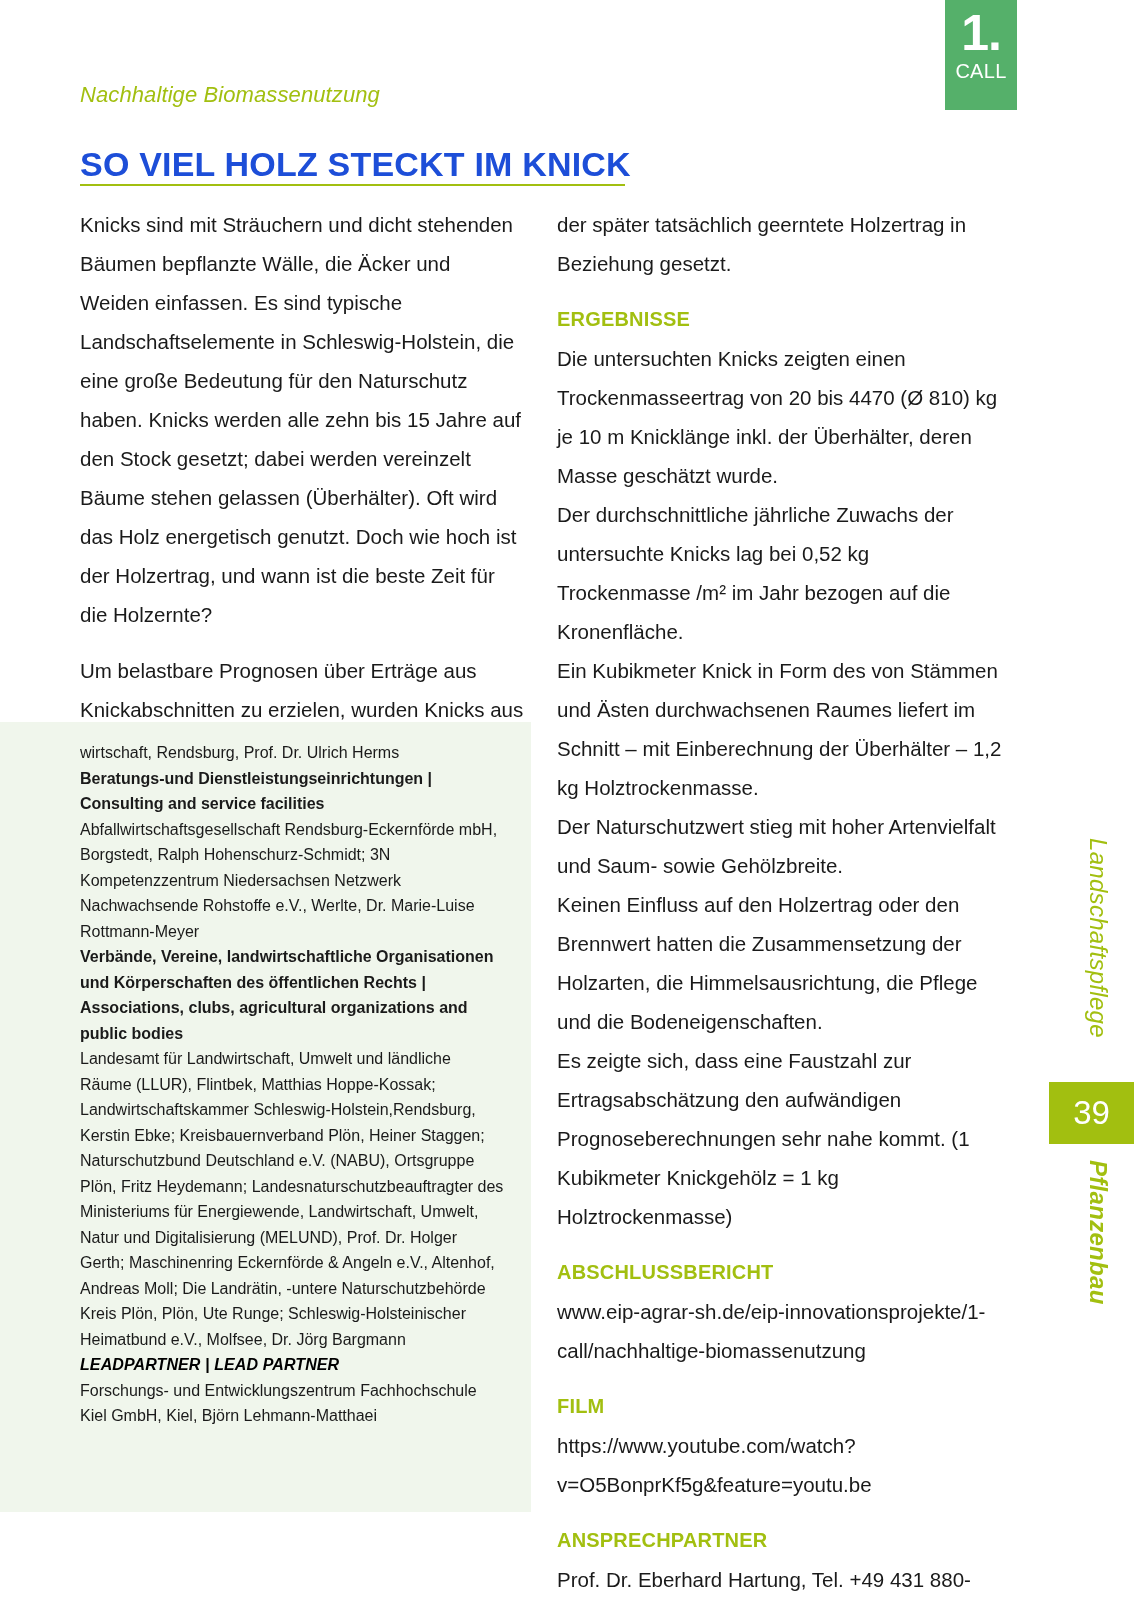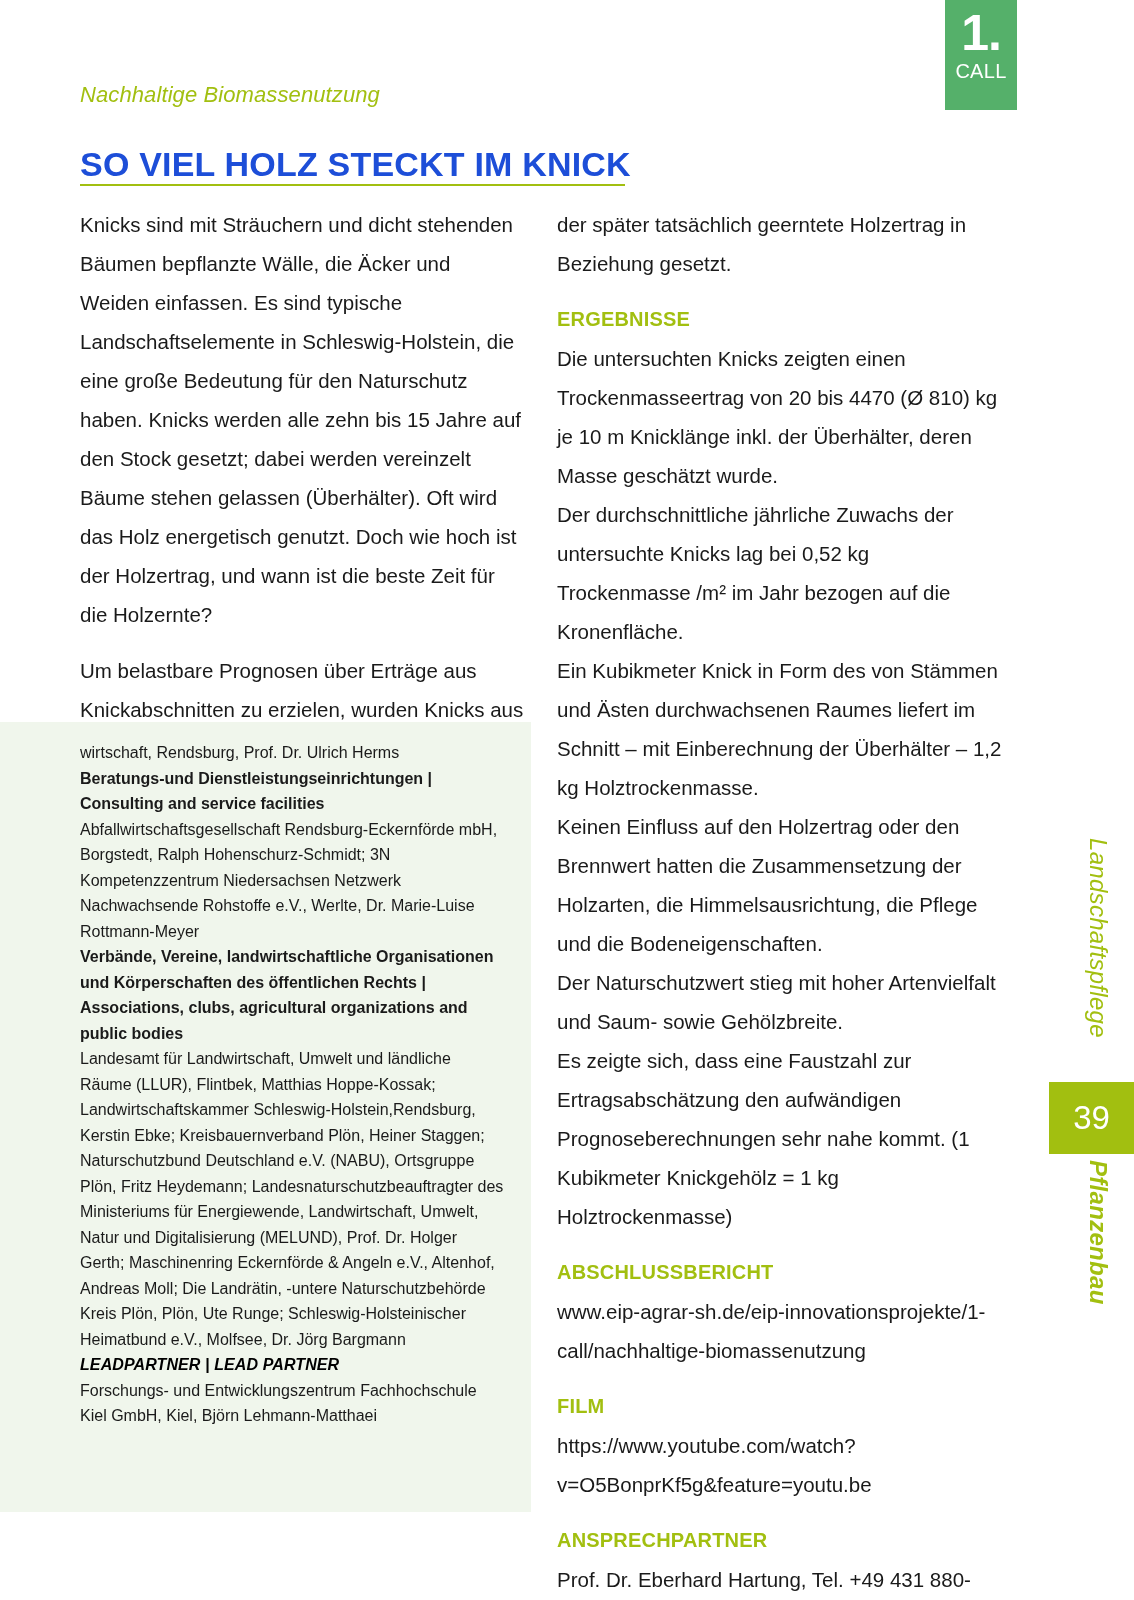--- a/index.html
+++ b/index.html
@@ -138,21 +138,21 @@
     letter-spacing: 0.3px;
   }
   .side-label.top    { top: 838px; }
   .side-label.bottom { top: 1160px; font-weight: 700; }
 
   .page-num-box {
     position: absolute;
     left: 1049px;
     top: 1082px;
     width: 85px;
-    height: 72px;
+    height: 62px;
     background: #a2bf10;
     color: #ffffff;
     display: flex;
     align-items: center;
     justify-content: center;
     font-size: 33px;
     font-weight: 400;
   }
 </style>
 </head>
@@ -173,22 +173,22 @@
     <p>Knicks sind mit Sträuchern und dicht stehenden Bäumen bepflanzte Wälle, die Äcker und Weiden einfassen. Es sind typische Landschaftselemente in Schleswig-Holstein, die eine große Bedeutung für den Naturschutz haben. Knicks werden alle zehn bis 15 Jahre auf den Stock gesetzt; dabei werden vereinzelt Bäume stehen gelassen (Überhälter). Oft wird das Holz energetisch genutzt. Doch wie hoch ist der Holzertrag, und wann ist die beste Zeit für die Holzernte?</p>
     <p class="gap">Um belastbare Prognosen über Erträge aus Knickabschnitten zu erzielen, wurden Knicks aus der Luft fotografiert. Aus den Bildern wurde ein 3-D-Modell errechnet. Dazu wurde</p>
   </div>
 
   <div class="col col-right">
     <p>der später tatsächlich geerntete Holzertrag in Beziehung gesetzt.</p>
     <p class="sec-head gap">ERGEBNISSE</p>
     <p>Die untersuchten Knicks zeigten einen Trockenmasseertrag von 20 bis 4470 (Ø 810) kg je 10 m Knicklänge inkl. der Überhälter, deren Masse geschätzt wurde.</p>
     <p>Der durchschnittliche jährliche Zuwachs der untersuchte Knicks lag bei 0,52 kg Trockenmasse /m² im Jahr bezogen auf die Kronenfläche.</p>
     <p>Ein Kubikmeter Knick in Form des von Stämmen und Ästen durchwachsenen Raumes liefert im Schnitt – mit Einberechnung der Überhälter – 1,2 kg Holztrockenmasse.</p>
+    <p>Der Naturschutzwert stieg mit hoher Artenvielfalt und Saum- sowie Gehölzbreite.</p>
     <p>Keinen Einfluss auf den Holzertrag oder den Brennwert hatten die Zusammensetzung der Holzarten, die Himmelsausrichtung, die Pflege und die Bodeneigenschaften.</p>
-    <p>Der Naturschutzwert stieg mit hoher Artenvielfalt und Saum- sowie Gehölzbreite.</p>
     <p>Es zeigte sich, dass eine Faustzahl zur Ertragsabschätzung den aufwändigen Prognoseberechnungen sehr nahe kommt. (1 Kubikmeter Knickgehölz = 1 kg Holztrockenmasse)</p>
     <p class="sec-head gap">ABSCHLUSSBERICHT</p>
     <p>www.eip-agrar-sh.de/eip-innovationsprojekte/1-call/nachhaltige-biomassenutzung</p>
     <p class="sec-head gap">FILM</p>
     <p>https://www.youtube.com/watch?v=O5BonprKf5g&amp;feature=youtu.be</p>
     <p class="sec-head gap">ANSPRECHPARTNER</p>
     <p>Prof. Dr. Eberhard Hartung, Tel. +49 431 880-2107, ehartung@ilv.uni-kiel.de</p>
     <p>und Dr. Eiko Thiessen, Tel. +49 431 510-3790, ethiessen@ilv.uni-kiel.de</p>
   </div>
 

